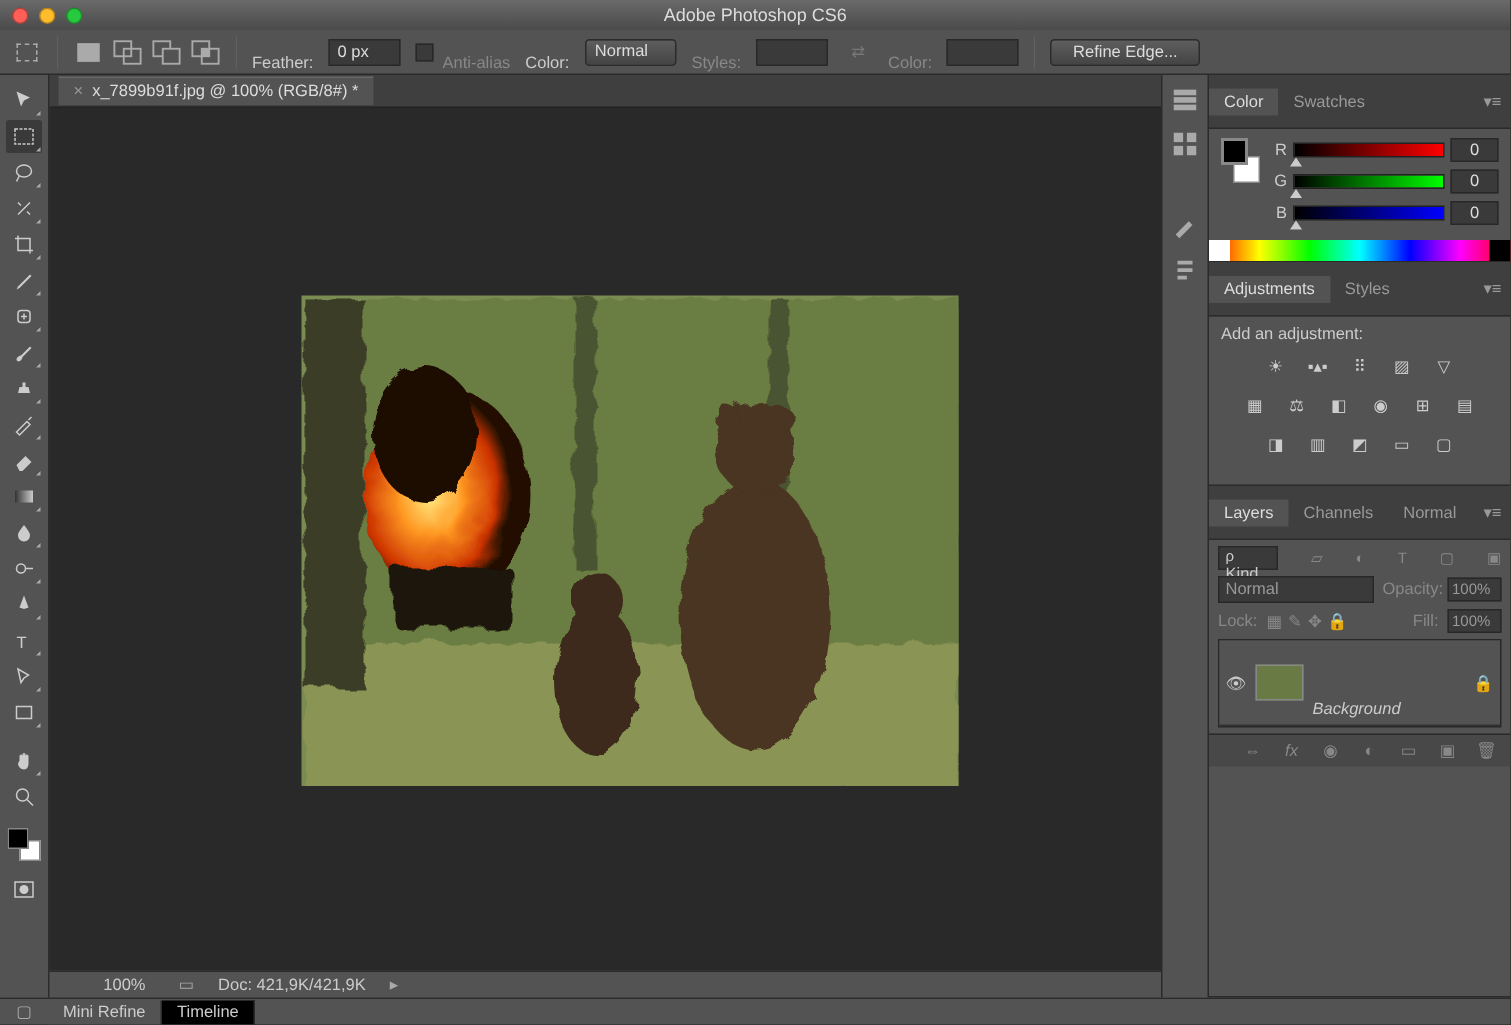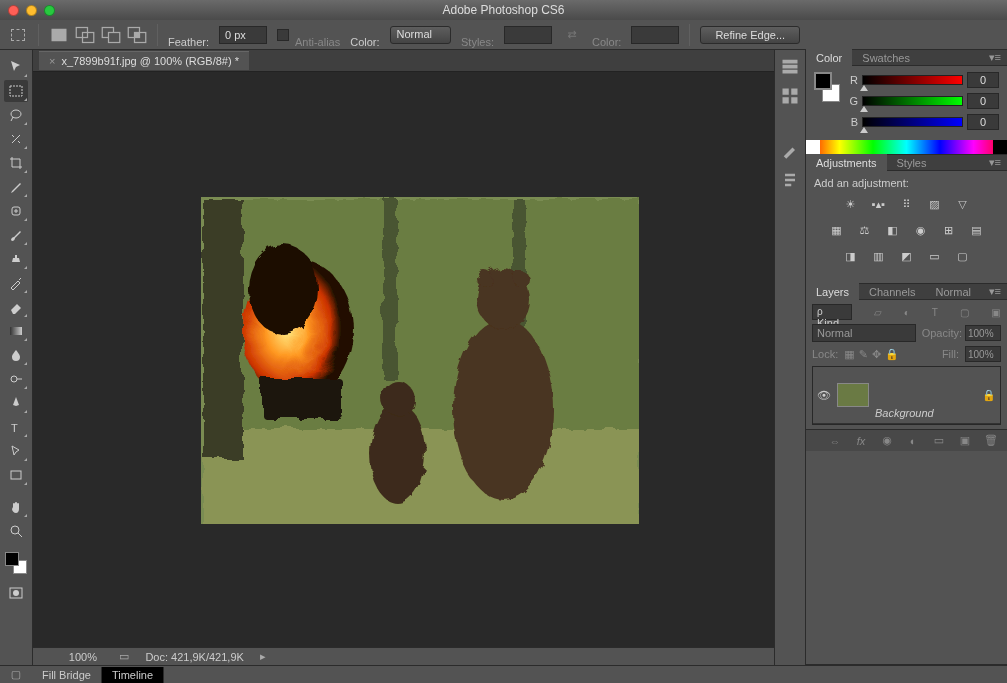--- a/index.html
+++ b/index.html
@@ -44,21 +44,21 @@
 .canvas { position: absolute; left: 168px; top: 125px; width: 438px; height: 327px; background: #7a8c52; }
 .canvas svg { width: 100%; height: 100%; display:block; }
 .status-bar { height: 18px; background: #535353; border-top: 1px solid #2b2b2b; display: flex; align-items: center; padding: 0 10px; gap: 16px; color: #ccc; }
 .status-zoom { width:60px; text-align:right; padding-right:6px; }
 
 .dock-col { width: 32px; background: #535353; border-left: 1px solid #2b2b2b; border-right:1px solid #2b2b2b; padding-top: 6px; display: flex; flex-direction: column; align-items: center; gap: 10px; }
 .dock-icon { width: 20px; height: 20px; display: flex; align-items: center; justify-content: center; }
 
 .panels { width: 201px; background: #535353; display: flex; flex-direction: column; }
 .panel { border-bottom: 1px solid #2b2b2b; }
-.panel-tabs { height: 16px; background: #3f3f3f; display: flex; align-items: center; border-bottom: 1px solid #2b2b2b; }
+.panel-tabs { height: 36px; background: #3f3f3f; display: flex; align-items: center; border-bottom: 1px solid #2b2b2b; }
 .ptab { padding: 3px 10px; color: #999; cursor: pointer; }
 .ptab.active { background: #535353; color: #ddd; }
 .ptab-menu { margin-left: auto; padding: 0 6px; color: #999; }
 .panel-body { padding: 6px 8px; }
 
 
 .color-body { display: flex; gap: 8px; align-items: flex-start; }
 .color-big { width: 26px; height: 30px; position: relative; }
 .cb-back { position: absolute; right: 0; bottom: 0; width: 18px; height: 18px; background: #fff; border: 1px solid #888; }
 .cb-front { position: absolute; left: 0; top: 0; width: 18px; height: 18px; background: #000; border: 2px solid #888; }
@@ -526,15 +526,15 @@
         <div class="lf-btn">▭</div>
         <div class="lf-btn">▣</div>
         <div class="lf-btn">🗑</div>
       </div>
     </div>
   </div>
 </div>
 
 <div class="bottom-bar">
   <div class="bb-icon">▢</div>
-  <div class="bb-tab active">Fill Bridge</div>
+  <div class="bb-tab active">Mini Refine</div>
   <div class="bb-tab">Timeline</div>
 </div>
 
 </body></html>

